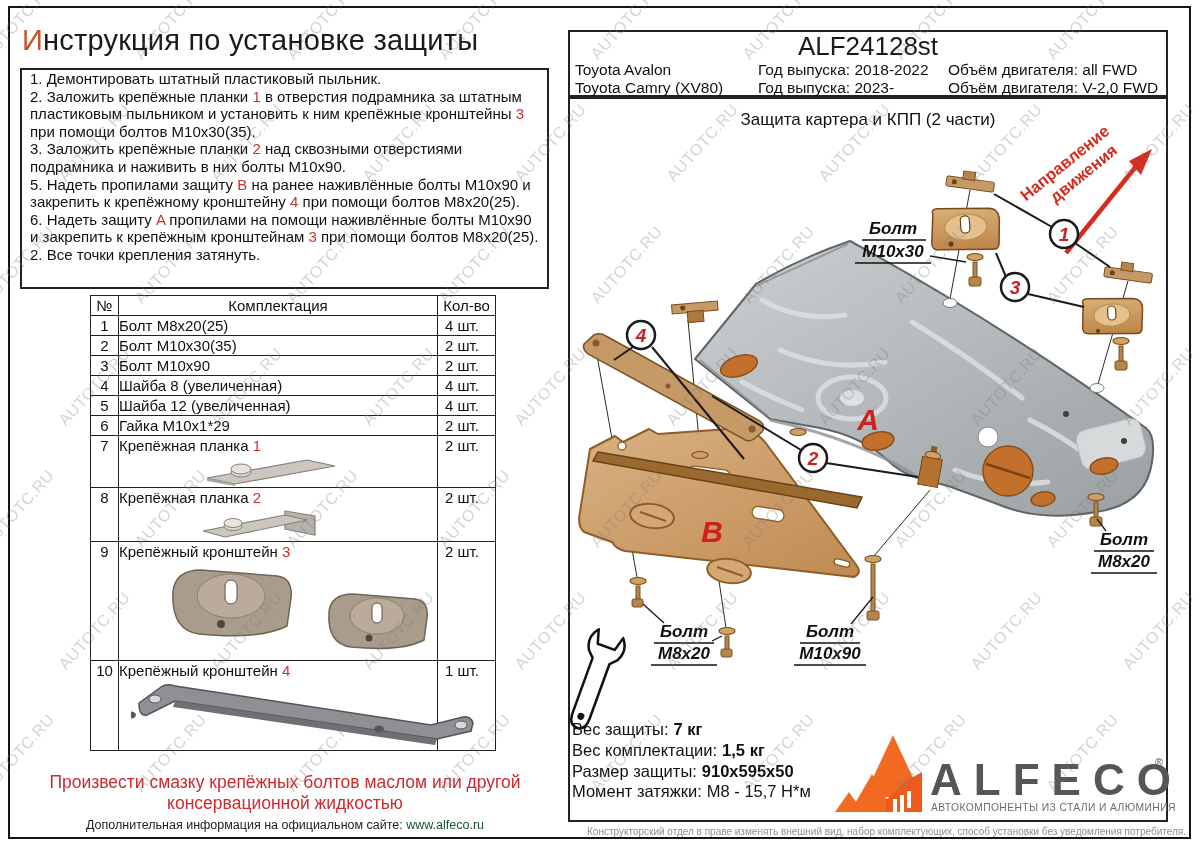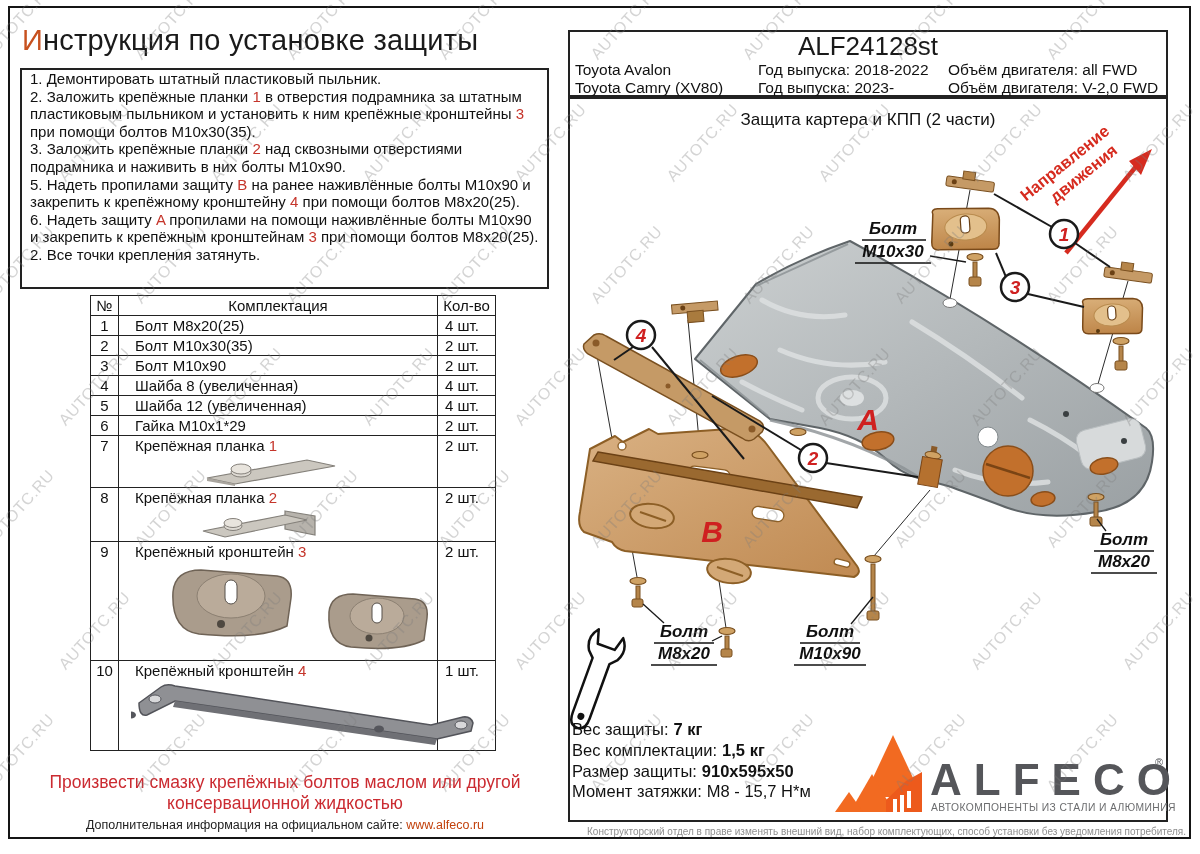--- a/index.html
+++ b/index.html
@@ -14,26 +14,26 @@
                 padding:0 8px;font-size:15px;line-height:17.6px;}
   .red{color:#c5352b;}
   #parts-table{left:90px;top:295px;border-collapse:collapse;table-layout:fixed;}
   #parts-table td,#parts-table th{border:1.5px solid #222;font-size:15px;font-weight:normal;
       padding:0 4px;vertical-align:top;line-height:19px;box-sizing:border-box;}
   #parts-table col.c-num{width:28px;}
   #parts-table col.c-name{width:319px;}
   #parts-table col.c-qty{width:58px;}
   #parts-table th{text-align:center;height:18px;}
   #parts-table td.num{text-align:center;}
-  #parts-table td.name{padding-left:16px;position:relative;overflow:visible;}
+  #parts-table td.name{padding-left:0;position:relative;overflow:visible;}
   #parts-table td.qty{padding-left:7px;}
   .part-img{position:absolute;pointer-events:none;}
   #note-red{left:20px;top:772px;width:530px;text-align:center;font-size:17.5px;line-height:21px;color:#cb2b31;}
   #info-line{left:20px;top:818px;width:530px;text-align:center;font-size:12.5px;color:#222;}
-  #info-line .link{color:#c2410c;}
+  #info-line .link{color:#14532d;}
   
   #hdr-box{left:568px;top:30px;width:600px;height:67px;border:2px solid #222;box-sizing:border-box;}
   #part-code{left:568px;top:31px;width:600px;text-align:center;font-size:26px;color:#1a1a1a;}
   .veh{font-size:15.5px;white-space:nowrap;}
   #diagram-box{left:568px;top:97px;width:600px;height:725px;border:2px solid #222;box-sizing:border-box;}
   #diagram-title{left:568px;top:110px;width:600px;text-align:center;font-size:17px;color:#111;}
   #diagram-svg{left:568px;top:97px;}
   #specs{left:572px;top:719px;font-size:16.5px;line-height:20.8px;}
   .spec-line .v{margin-left:5px;}
   .spec-line .bold{font-weight:bold;}

